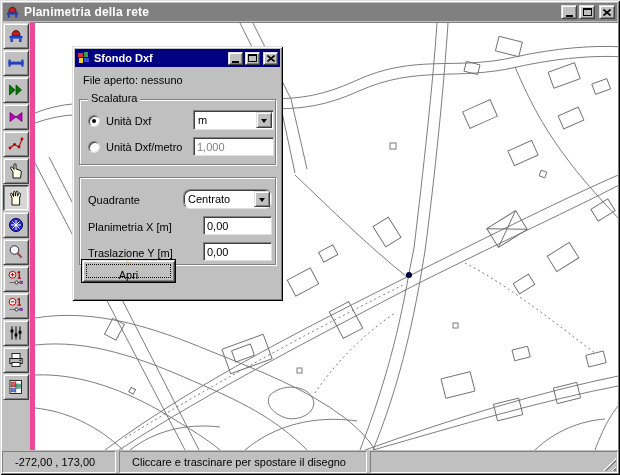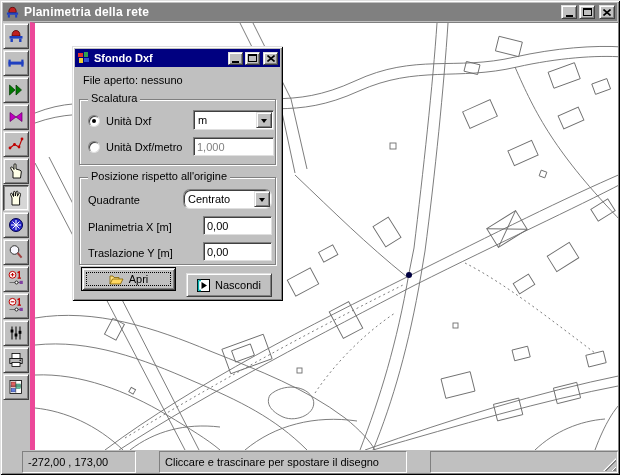--- a/index.html
+++ b/index.html
@@ -23,21 +23,21 @@
   .glyph-max{width:9px;height:8px;border:1px solid #000;border-top-width:2px;}
   
   .mainrow{display:flex;height:428px;}
   .toolbar{width:28px;display:flex;flex-direction:column;padding-top:1px;}
   .tbtn{width:26px;height:26px;margin:0 0 1px 1px;display:flex;align-items:center;justify-content:center;padding:0;cursor:default;}
   .tbtn.pressed{border-color:#404040 #dfdfdf #dfdfdf #404040;box-shadow:inset 1px 1px 0 #808080, inset -1px -1px 0 #fff;background:#d6d6d6;}
   .map{flex:1;background:#fff;position:relative;overflow:hidden;border-left:5px solid #ec4899;border-top:1px solid #808080;}
   .map svg{display:block;}
   
   .statusbar{height:22px;display:flex;gap:3px;margin-top:1px;align-items:stretch;}
-  .sb-panel{border:1px solid;border-color:#808080 #fff #fff #808080;display:flex;align-items:center;padding:0 5px;white-space:nowrap;overflow:hidden;margin-left:20px;}
+  .sb-panel{border:1px solid;border-color:#808080 #fff #fff #808080;display:flex;align-items:center;padding:0 12px;white-space:nowrap;overflow:hidden;}
   .sb-coords{width:114px;}
   .sb-msg{width:248px;}
   .sb-fill{flex:1;position:relative;}
   .grip{position:absolute;right:1px;bottom:1px;width:13px;height:13px;
     background:repeating-linear-gradient(135deg, transparent 0 3px, #fff 3px 4px, #808080 4px 6px);
     clip-path:polygon(100% 0,100% 100%,0 100%);}
   
   .dialog{position:absolute;left:68px;top:45px;width:211px;height:255px;background:#c0c0c0;z-index:10;
     box-shadow: inset 1px 1px 0 #dfdfdf, inset -1px -1px 0 #000, inset 2px 2px 0 #fff, inset -2px -2px 0 #808080;}
   .dlg-titlebar{position:absolute;left:3px;top:3px;right:3px;height:18px;background:#000080;display:flex;align-items:center;padding:0 2px;}
@@ -50,21 +50,21 @@
   .radio{position:absolute;width:12px;height:12px;border-radius:50%;background:#fff;border:1px solid;border-color:#808080 #dfdfdf #dfdfdf #808080;box-shadow:inset 1px 1px 0 #404040;}
   .radio.checked::after{content:"";position:absolute;left:3px;top:3px;width:4px;height:4px;border-radius:50%;background:#000;}
   .flabel{position:absolute;white-space:nowrap;}
   .combo{position:absolute;height:20px;display:flex;background:#fff;border:1px solid;border-color:#808080 #dfdfdf #dfdfdf #808080;box-shadow:inset 1px 1px 0 #404040;}
   .combo .cval{flex:1;padding:3px 0 0 4px;overflow:hidden;}
   .combo .cbtn{width:16px;margin:1px 1px 1px 0;display:flex;align-items:center;justify-content:center;}
   .arrow-down{width:0;height:0;border:3px solid transparent;border-top:4px solid #000;margin-top:4px;}
   .tfield{position:absolute;height:19px;border:1px solid;border-color:#808080 #dfdfdf #dfdfdf #808080;box-shadow:inset 1px 1px 0 #404040;background:#fff;font-family:"Liberation Sans",sans-serif;font-size:11px;padding:1px 3px;color:#000;}
   .tfield:disabled{color:#808080;background:#fff;}
   .dlg-btn{position:absolute;height:24px;display:flex;align-items:center;justify-content:center;gap:5px;font-size:11px;}
-  .btn-apri{left:9px;top:221px;width:95px;border:1px solid #000;box-shadow:inset 1px 1px 0 #dfdfdf, inset -1px -1px 0 #404040, inset 2px 2px 0 #fff, inset -2px -2px 0 #808080;background:#c0c0c0;}
+  .btn-apri{left:9px;top:213px;width:95px;border:1px solid #000;box-shadow:inset 1px 1px 0 #dfdfdf, inset -1px -1px 0 #404040, inset 2px 2px 0 #fff, inset -2px -2px 0 #808080;background:#c0c0c0;flex-direction:column;}
   .btn-apri::before{content:"";position:absolute;inset:4px;border:1px dotted #000;}
   .btn-nascondi{left:114px;top:227px;width:86px;}
   .iconwrap{display:flex;align-items:center;}
 </style>
 </head>
 <body>
 
 <div class="window">
 
   <div class="titlebar">
@@ -326,49 +326,40 @@
             <span class="cbtn raised">
                 <span class="arrow-down"></span>
               </span>
           </div>
           <span class="radio" style="left:8px;top:41px;"></span>
           <span class="flabel" style="left:26px;top:41px;">Unità Dxf/metro</span>
           <input class="tfield" style="left: 113px; top: 37px; width: 81px;" disabled="" value="1,000">
         </div>
 
         <div class="group etched g2">
-          <span class="legend">Posizione rispetto all'origine</span>
           <span class="flabel" style="left:8px;top:16px;">Quadrante</span>
           <div class="combo" style="left:103px;top:11px;width:89px;border-radius:7px;">
             <span class="cval">Centrato</span>
             <span class="cbtn raised">
                 <span class="arrow-down"></span>
               </span>
           </div>
           <span class="flabel" style="left:8px;top:43px;">Planimetria X [m]</span>
           <input class="tfield" style="left: 123px; top: 38px; width: 69px;" value="0,00">
           <span class="flabel" style="left:8px;top:69px;">Traslazione Y [m]</span>
           <input class="tfield" style="left: 123px; top: 64px; width: 69px;" value="0,00">
         </div>
 
         <button class="dlg-btn btn-apri">
           <svg width="15" height="11" viewBox="0 0 15 11">
             <path d="M1,10 L1,2 L4,2 L5,3.5 L10,3.5 L10,5" fill="#ffe080" stroke="#806000" stroke-width="0.8"></path>
             <path d="M1,10 L3.5,5 L14,5 L11.5,10 Z" fill="#ffd860" stroke="#806000" stroke-width="0.8"></path>
           </svg>
           <span>Apri</span>
         </button>
-        <button class="dlg-btn raised btn-nascondi">
-          <svg width="13" height="13" viewBox="0 0 13 13">
-            <rect x="0.5" y="0.5" width="12" height="12" fill="#fff" stroke="#000" stroke-width="1"></rect>
-            <path d="M1.5,1.5 L1.5,11.5 M1.5,1.5 L4,1.5 M1.5,11.5 L4,11.5" stroke="#00b0b0" stroke-width="1.4" fill="none"></path>
-            <path d="M4.5,3 L10,6.5 L4.5,10 Z" fill="#000"></path>
-          </svg>
-          <span>Nascondi</span>
-        </button>
       </div>
     </div>
   </div>
 
   <div class="statusbar">
     <div class="sb-panel sb-coords">-272,00 , 173,00</div>
     <div class="sb-panel sb-msg">Cliccare e trascinare per spostare il disegno</div>
     <div class="sb-panel sb-fill">
       <span class="grip"></span>
     </div>

